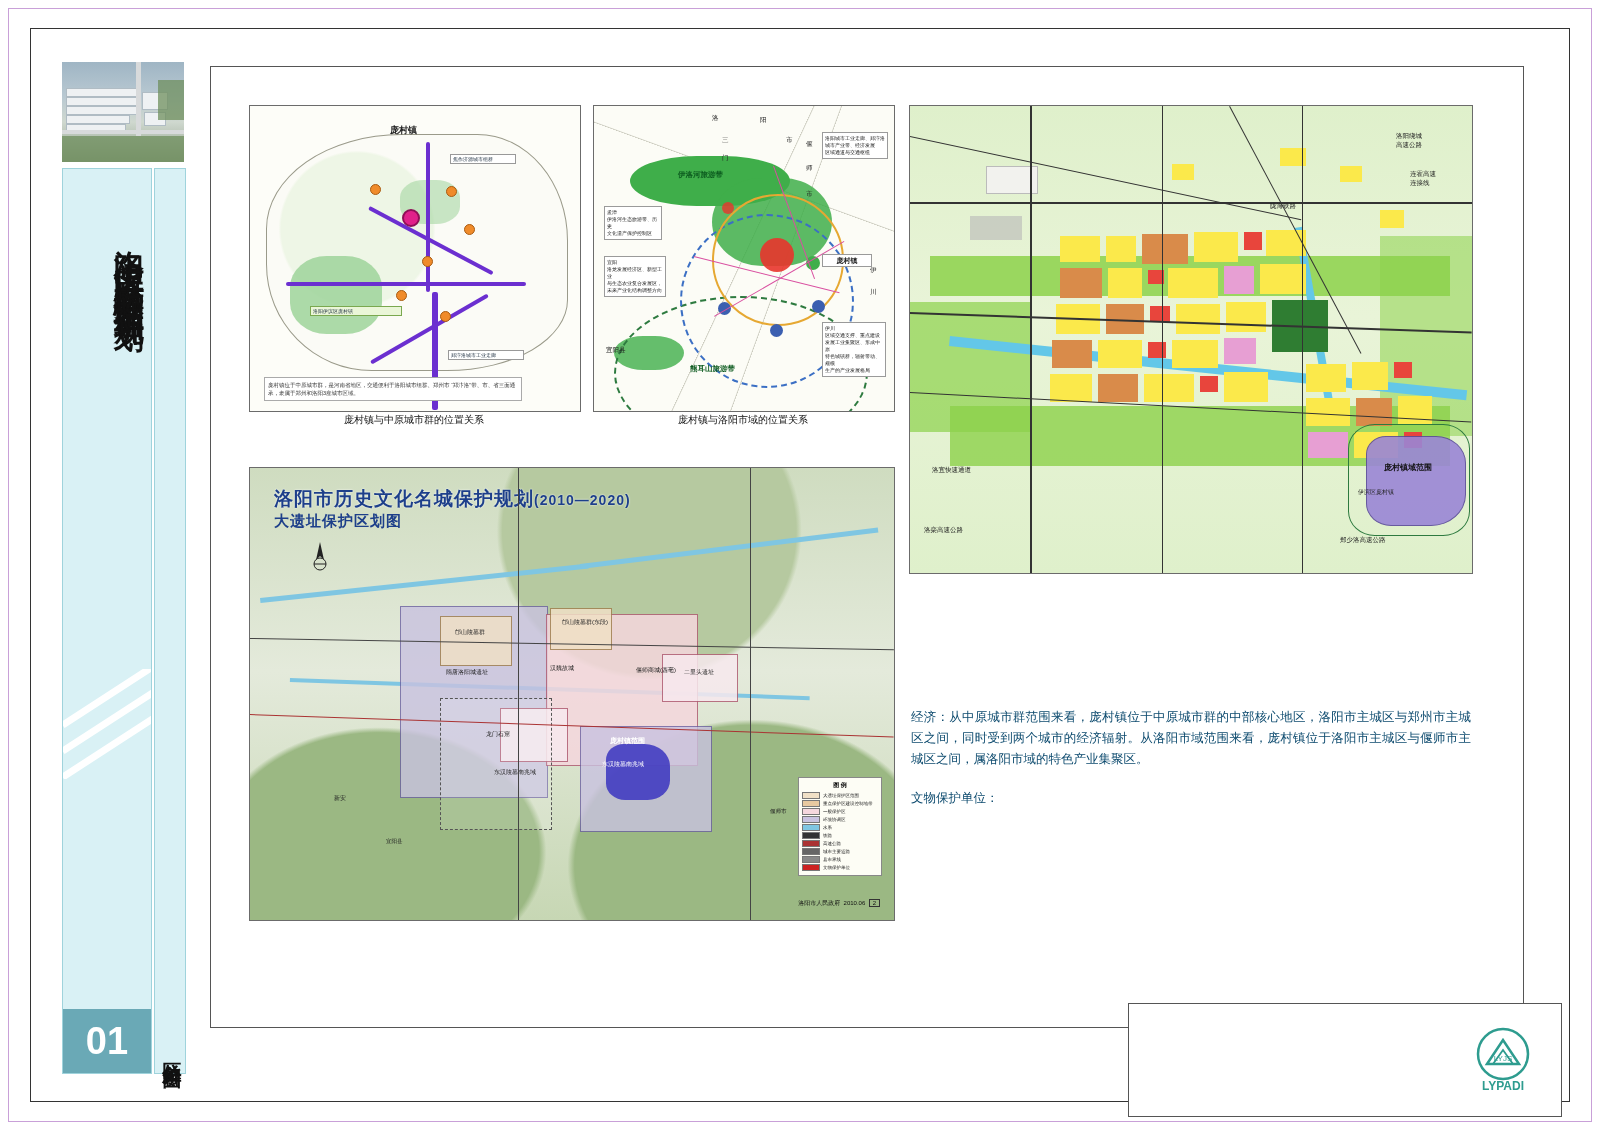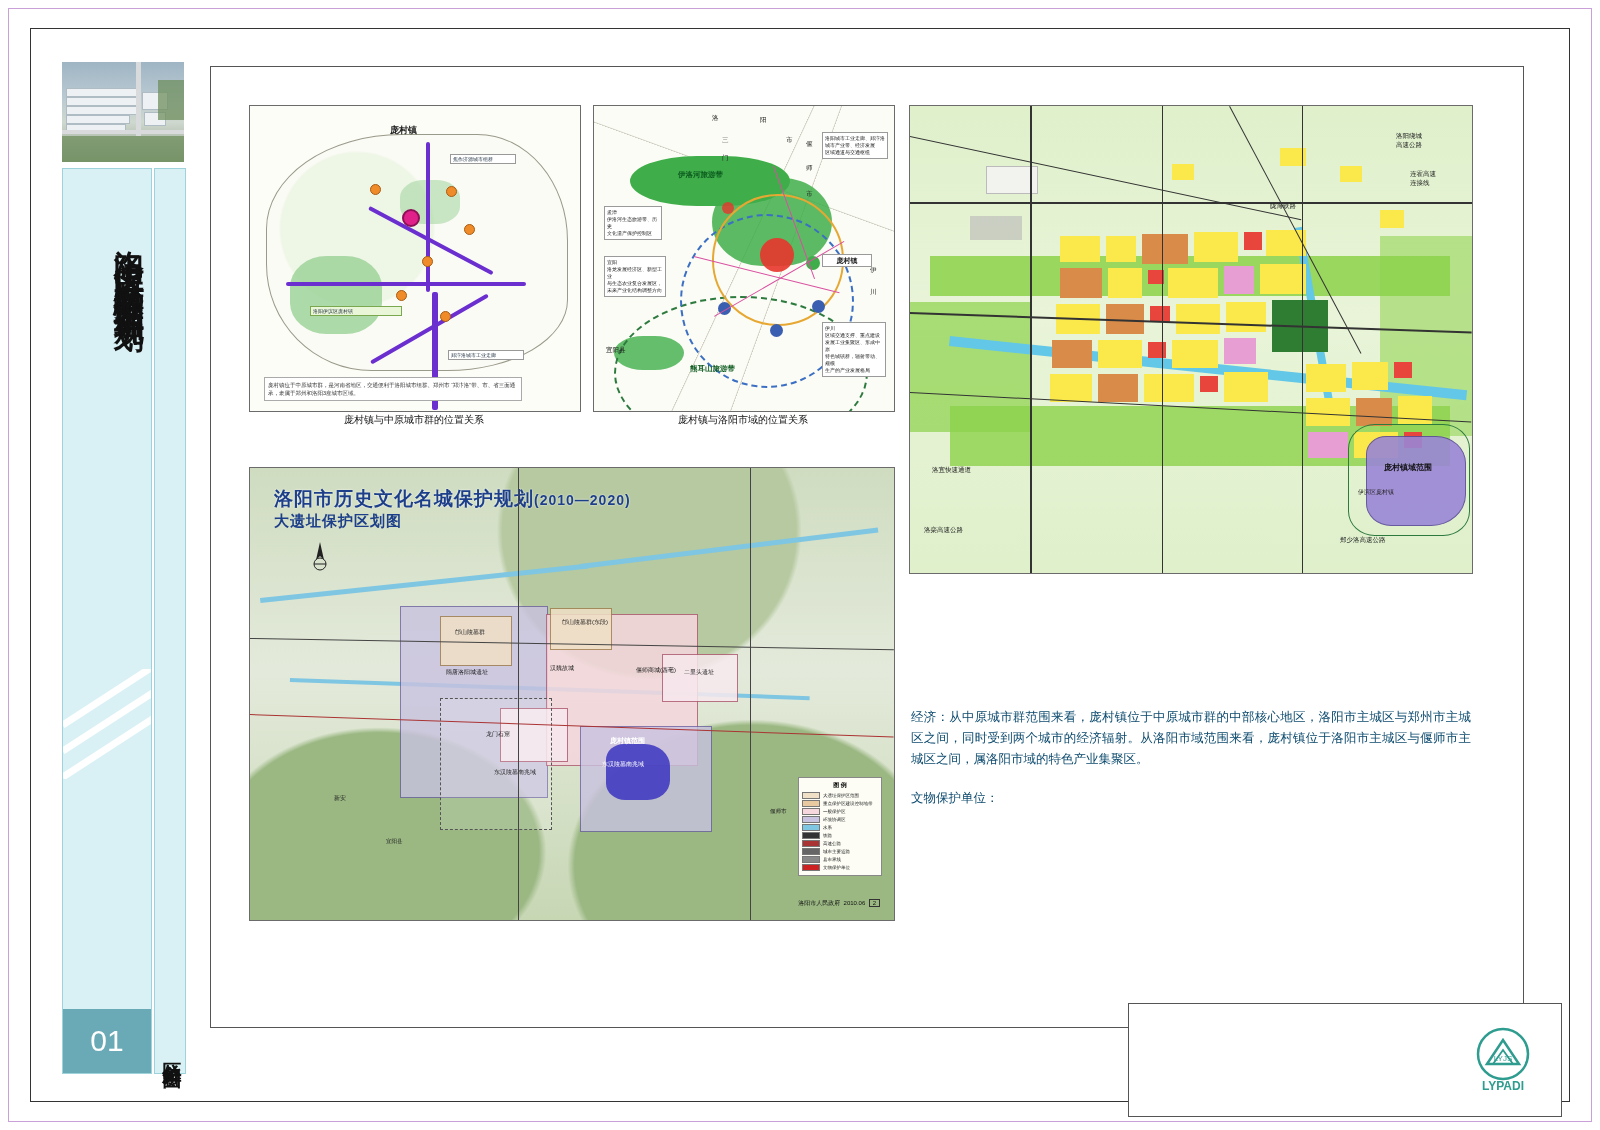--- a/index.html
+++ b/index.html
@@ -19,21 +19,21 @@
   .photo .road{position:absolute;background:#d8dadb;}
 
   .title-col{position:absolute;left:0;top:106px;width:88px;height:904px;background:#d9f1f5;border:1px solid #9fd3dc;}
   .title-col .vtitle{position:absolute;top:58px;left:0;width:88px;
       writing-mode:vertical-rl;text-orientation:upright;font-size:30px;font-weight:bold;
       letter-spacing:5px;color:#111;line-height:44px;text-align:left;white-space:nowrap;}
   .swoosh{position:absolute;left:0;top:500px;width:88px;height:110px;overflow:hidden;pointer-events:none;}
   .swoosh i{position:absolute;display:block;height:7px;background:#ffffff;transform:rotate(-33deg);}
 
   .num-box{position:absolute;left:0;bottom:0;width:88px;height:64px;background:#6aa9b6;color:#fff;
-           display:flex;align-items:center;justify-content:center;font-size:30px;font-weight:normal;}
+           display:flex;align-items:center;justify-content:center;font-size:38px;font-weight:bold;}
 
   .sub-col{position:absolute;left:92px;top:106px;width:30px;height:904px;background:#d9f1f5;border:1px solid #9fd3dc;}
   .sub-col .vsub{position:absolute;bottom:16px;left:0;width:30px;writing-mode:vertical-rl;text-orientation:upright;
                  font-size:19px;font-weight:bold;color:#111;letter-spacing:2px;}
 
   
   .main-panel{position:absolute;left:210px;top:66px;width:1312px;height:960px;border:1px solid #555;background:#fff;}
 
   .fig{position:absolute;border:1px solid #6b6b6b;overflow:hidden;background:#fff;}
   .figcap{position:absolute;text-align:center;font-size:10px;color:#111;width:100%;}

